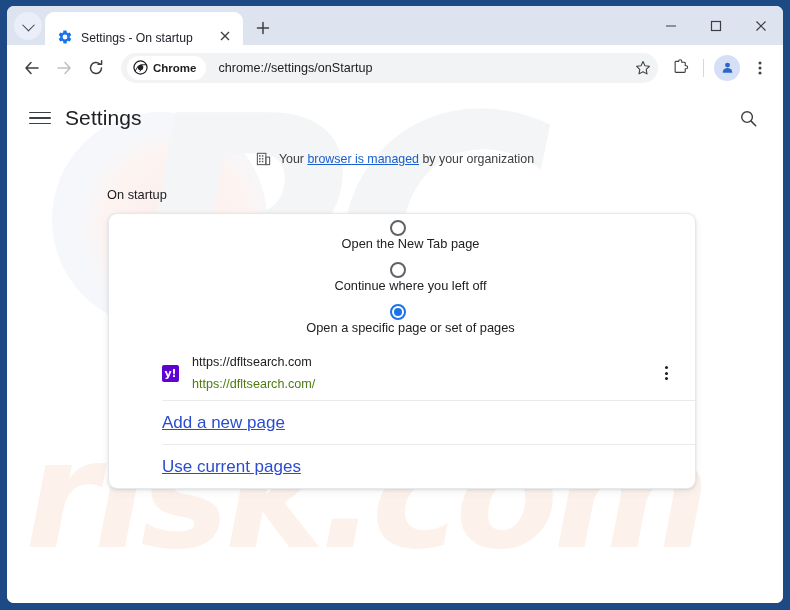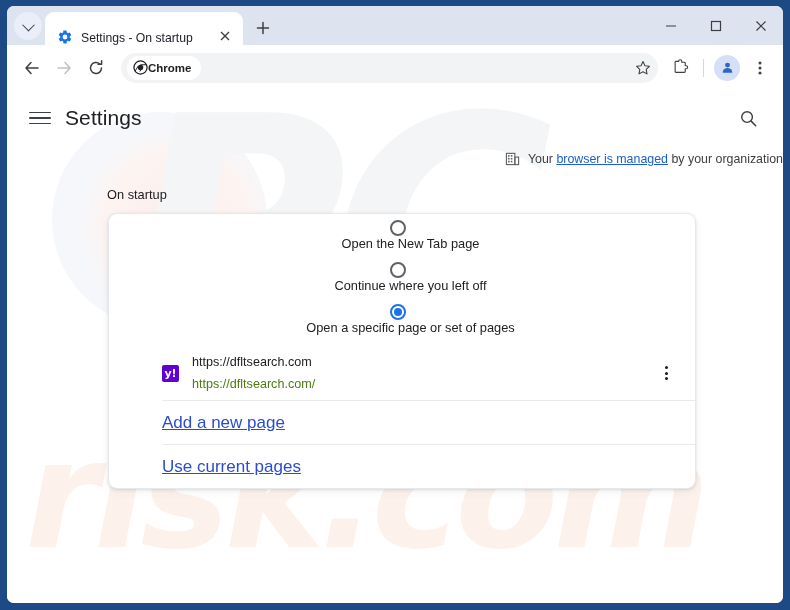--- a/index.html
+++ b/index.html
@@ -132,20 +132,21 @@
     padding-left: 4px;
     gap: 0;
     cursor: text;
   }
   .chrome-chip {
     height: 24px;
     background: #ffffff;
     border-radius: 12px;
     display: flex;
     align-items: center;
+    gap: 5px;
     padding: 0 10px 0 6px;
     margin-left: 2px;
   }
   .chrome-chip-label {
     font-size: 11.5px;
     font-weight: bold;
     color: #202124;
   }
   .omnibox-url {
     font-size: 12.6px;
@@ -234,21 +235,21 @@
     display: flex; align-items: center; justify-content: center;
     cursor: pointer;
   }
 
   
   .managed {
     position: relative;
     z-index: 3;
     display: flex;
     align-items: center;
-    justify-content: flex-end;
+    justify-content: center;
     gap: 8px;
     font-size: 12.4px;
     color: #3c4043;
     margin-top: 5px;
   }
   .managed a { color: #1a5fd0; text-decoration: underline; }
 
   
   .section-label {
     position: relative;
@@ -420,20 +421,21 @@
         <div class="chrome-chip">
           <svg width="15" height="15" viewBox="0 0 24 24">
             <circle cx="12" cy="12" r="10.5" fill="none" stroke="#202124" stroke-width="2"></circle>
             <circle cx="12" cy="12" r="4.4" fill="#202124"></circle>
             <path d="M12 7.6 H22" stroke="#202124" stroke-width="1.6"></path>
             <path d="M8.2 9.8 L3.2 18" stroke="#202124" stroke-width="1.6"></path>
             <path d="M15.8 9.8 L10.8 18.4" stroke="#202124" stroke-width="1.6"></path>
           </svg>
           <span class="chrome-chip-label">Chrome</span>
         </div>
+        <span class="omnibox-url">chrome://settings/onStartup</span>
         <div class="tb-btn star-btn">
           <svg width="16" height="16" viewBox="0 0 18 18">
             <path d="M9 1.8 L11.2 6.4 L16.2 7.1 L12.6 10.6 L13.5 15.6 L9 13.2 L4.5 15.6 L5.4 10.6 L1.8 7.1 L6.8 6.4 Z" fill="none" stroke="#3c4043" stroke-width="1.2" stroke-linejoin="round"></path>
           </svg>
         </div>
       </div>
 
       <div class="tb-btn">
         <svg width="18" height="18" viewBox="0 0 20 20">
           <path d="M7.4 2.6 a1.7 1.7 0 0 1 3.4 0 v1 h3.1 a.8.8 0 0 1 .8.8 v3.1 h1 a1.7 1.7 0 0 1 0 3.4 h-1 v3.1 a.8.8 0 0 1-.8.8 H4.3 a.8.8 0 0 1-.8-.8 V3.4 a.8.8 0 0 1 .8-.8 h3.1 z" fill="none" stroke="#3c4043" stroke-width="1.25" stroke-linejoin="round"></path>

